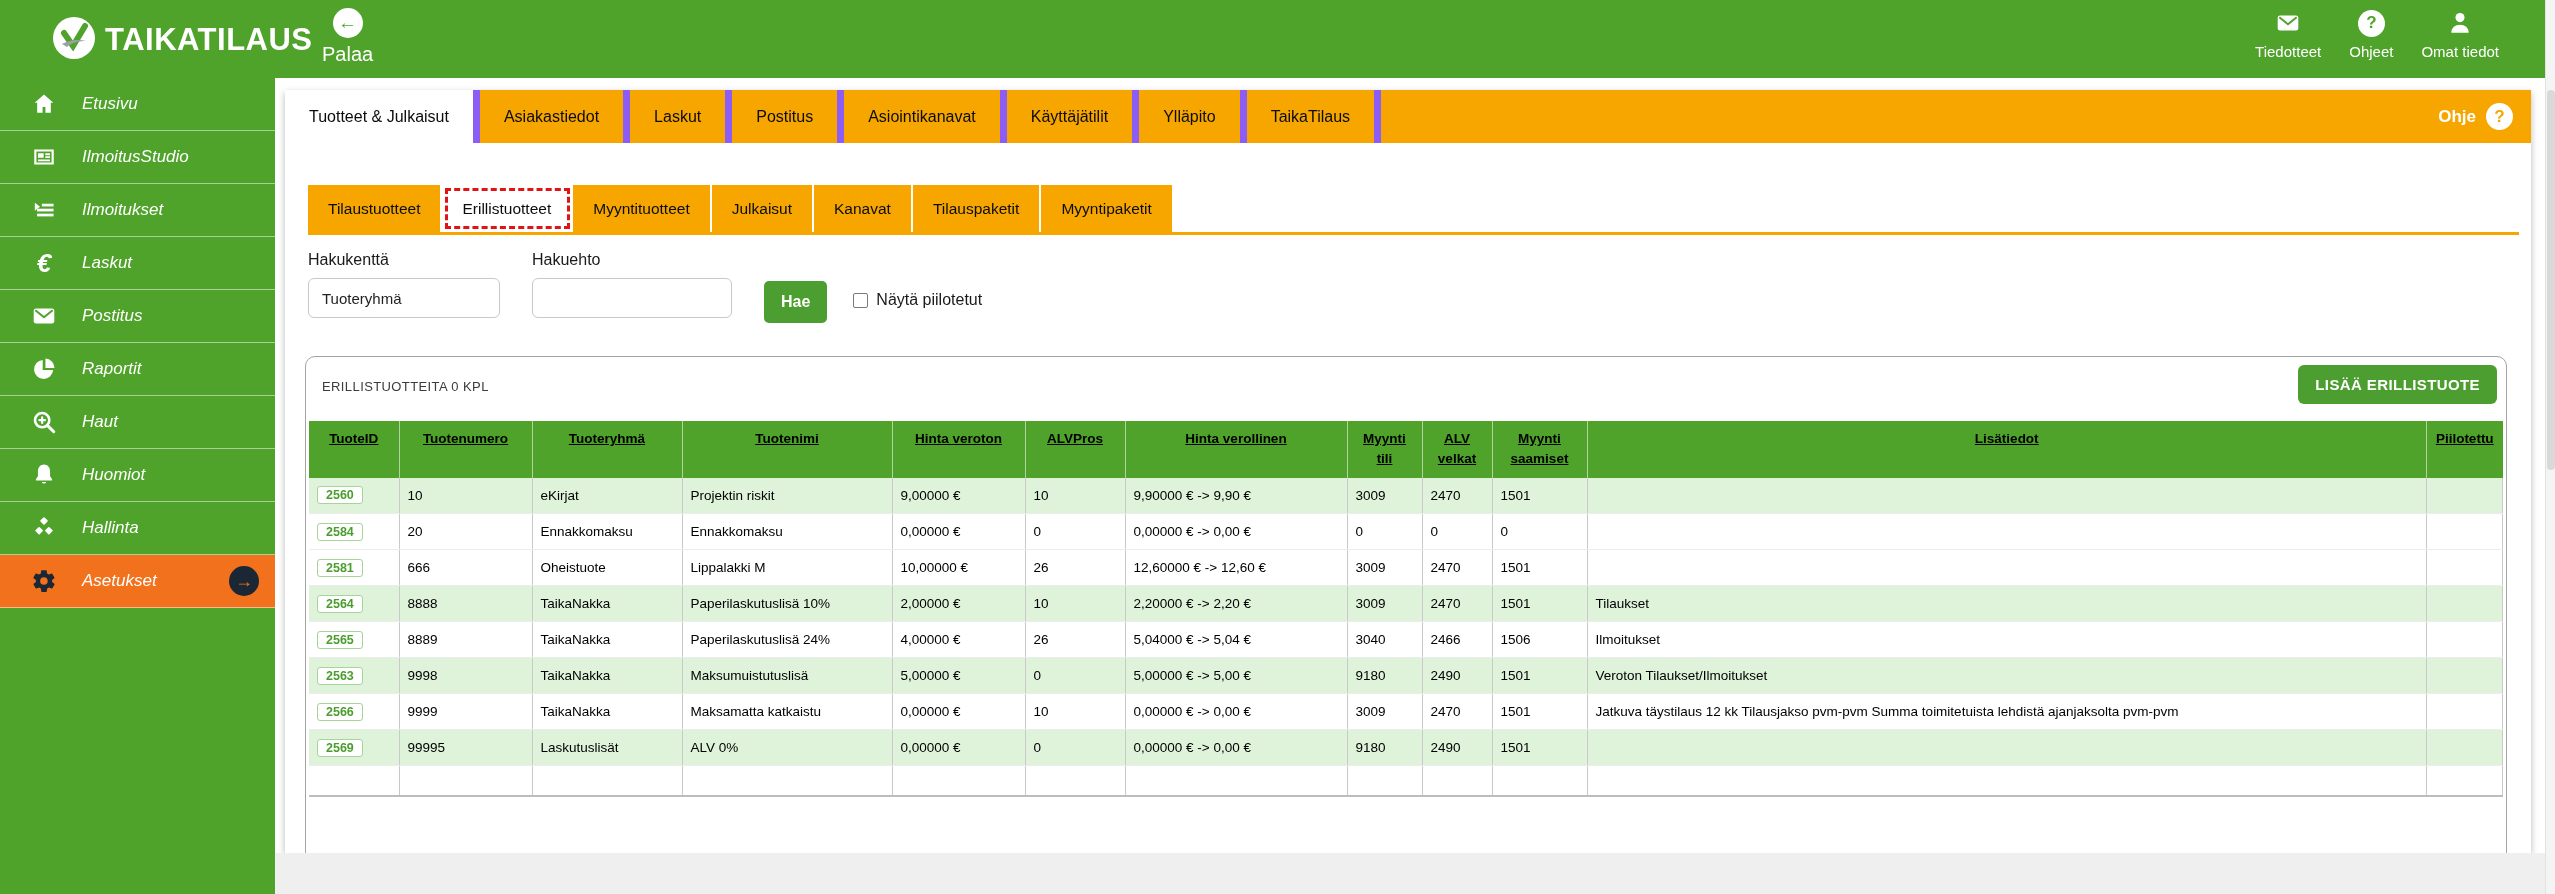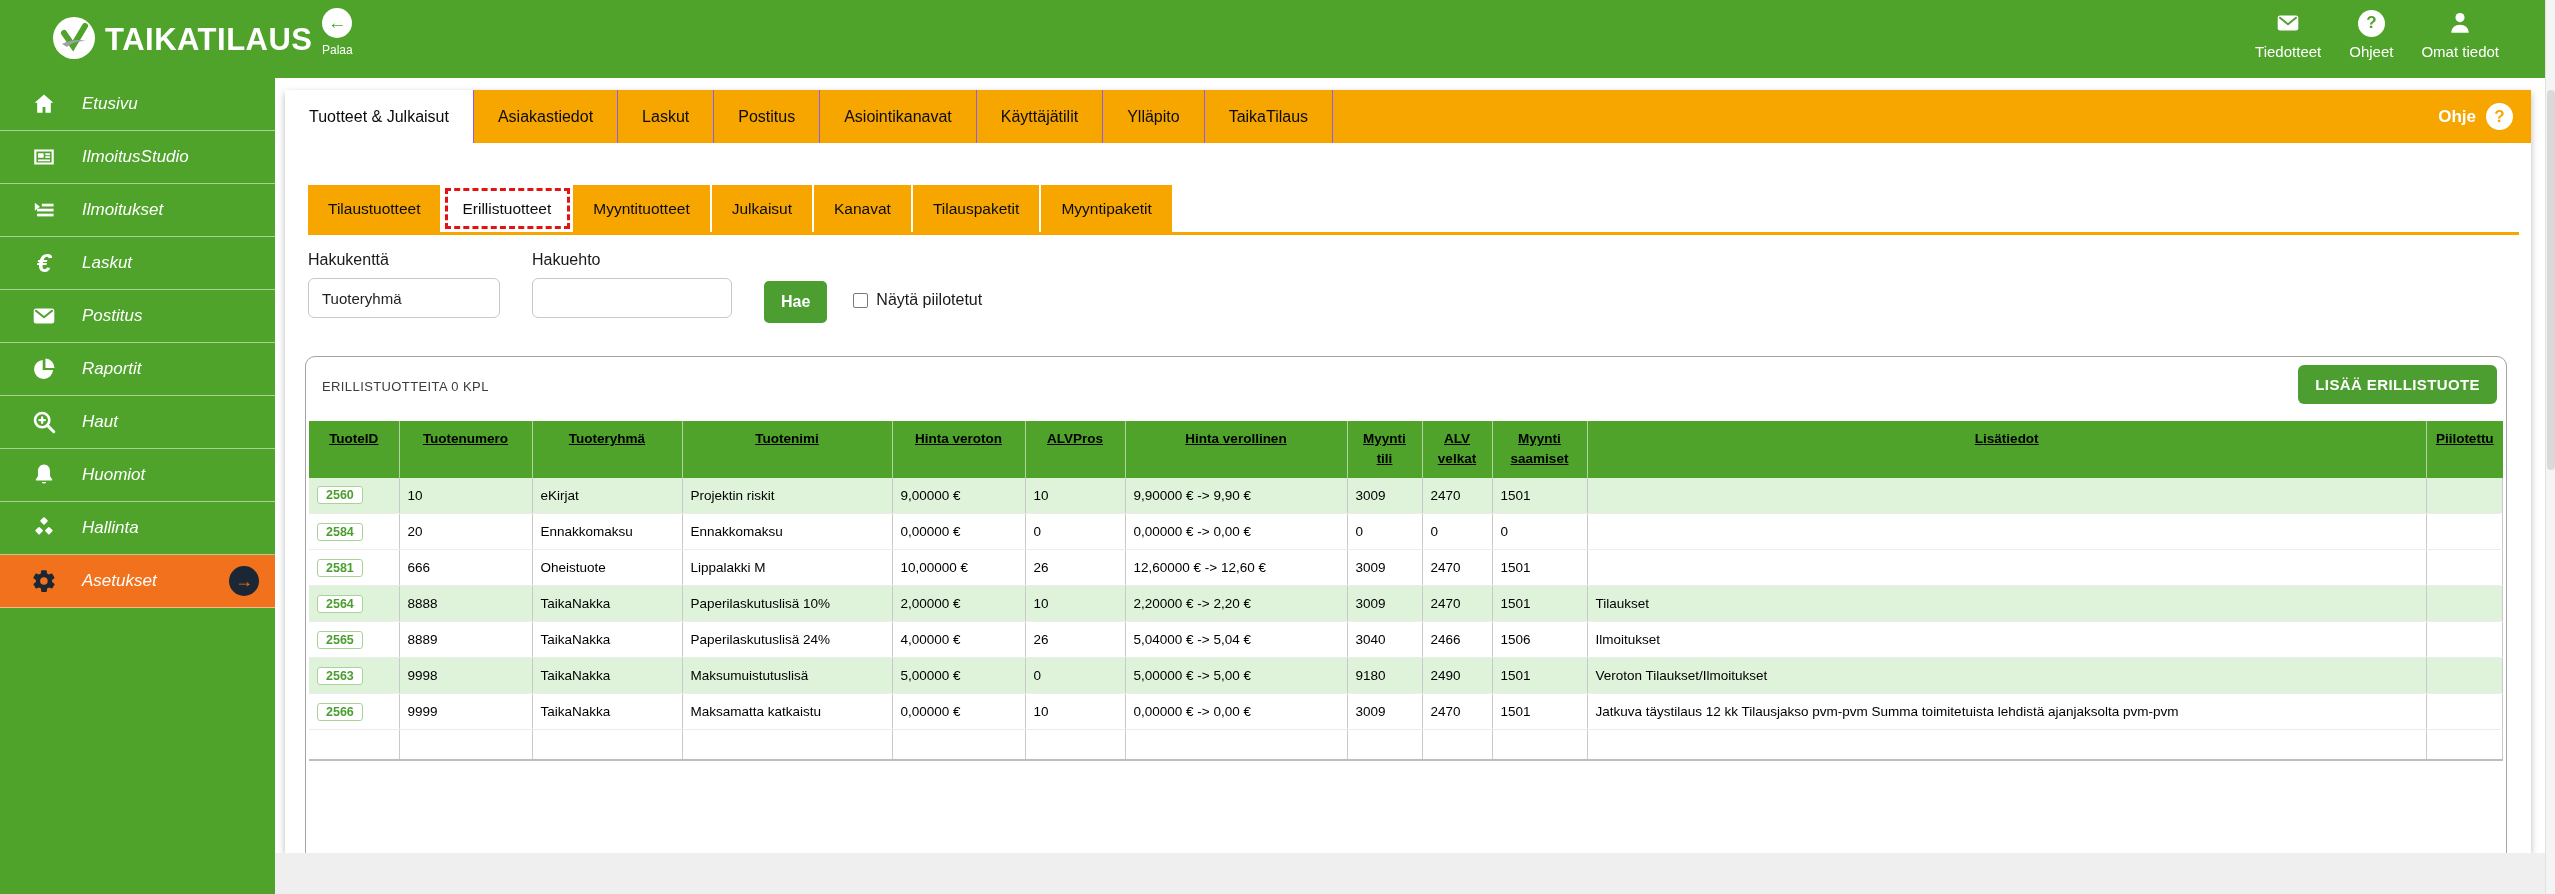--- a/index.html
+++ b/index.html
@@ -15,21 +15,21 @@
   body{background:#fff;font-family:"Liberation Sans",sans-serif;}
   .app{position:relative;width:2555px;height:894px;overflow:hidden;background:#fff;}
 
   
   .topbar{position:absolute;left:0;top:0;width:2555px;height:78px;background:var(--green);}
   .brand{position:absolute;left:52px;top:16px;display:flex;align-items:center;gap:9px;}
   .brand-text{color:#fff;font-size:31px;font-weight:bold;letter-spacing:0.5px;}
   .back{position:absolute;left:322px;top:8px;display:flex;flex-direction:column;align-items:center;gap:5px;cursor:pointer;}
   .circle-arrow{width:30px;height:30px;border-radius:50%;background:#fff;color:var(--green);
     display:flex;align-items:center;justify-content:center;font-size:19px;font-weight:bold;}
-  .back-label{color:#fff;font-size:12px;}
+  .back-label{color:#fff;font-size:20px;}
   .topbar-actions{position:absolute;right:56px;top:9px;display:flex;gap:28px;}
   .top-action{display:flex;flex-direction:column;align-items:center;gap:6px;cursor:pointer;color:#fff;}
   .top-icon{height:28px;display:flex;align-items:center;justify-content:center;color:#fff;}
   .top-icon svg{display:block;}
   .top-label{font-size:15px;color:#fff;}
   .qcircle{width:27px;height:27px;border-radius:50%;background:#fff;display:flex;align-items:center;
     justify-content:center;font-size:17px;font-weight:bold;}
   .green-q{color:var(--green);}
   .orange-q{color:var(--orange);}
 
@@ -48,21 +48,21 @@
   
   .card{position:absolute;left:285px;top:90px;width:2246px;height:763px;background:#fff;
     box-shadow:0 3px 7px rgba(0,0,0,.28);}
   .bottom-gray{position:absolute;left:275px;top:853px;width:2270px;height:41px;background:#efefef;}
   .scroll-strip{position:absolute;right:0;top:0;width:10px;height:894px;background:#f4f4f4;border-left:1px solid #e2e2e2;}
   .scroll-thumb{position:absolute;left:1px;top:90px;width:8px;height:380px;background:#d9d9d9;border-radius:4px;}
 
   
   .main-tabs{display:flex;height:53px;background:var(--orange);align-items:stretch;}
   .tabs-list{display:flex;}
-  .main-tab{padding:0 24px;line-height:53px;font-size:16px;color:#0c0c0c;border-right:1px solid #8b5cf6;
+  .main-tab{padding:0 24px;line-height:53px;font-size:16px;color:#0c0c0c;border-right:7px solid #8b5cf6;
     cursor:pointer;white-space:nowrap;}
   .main-tab.active{background:#fff;}
   .tabs-spacer{flex:1;}
   .ohje{display:flex;align-items:center;gap:10px;padding-right:18px;color:#fff;font-weight:bold;
     font-size:17px;cursor:pointer;}
 
   
   .sub-tabs{display:flex;margin:42px 12px 0 23px;border-bottom:3px solid var(--orange);}
   .sub-tab{height:47px;line-height:47px;padding:0 20px;background:var(--orange);color:#0c0c0c;
     font-size:15.5px;border-right:2px solid #fff;cursor:pointer;white-space:nowrap;}
@@ -419,20 +419,34 @@
               <td>Maksamatta katkaistu</td>
               <td>0,00000 €</td>
               <td>10</td>
               <td>0,00000 € -&gt; 0,00 €</td>
               <td>3009</td>
               <td>2470</td>
               <td>1501</td>
               <td>Jatkuva täystilaus 12 kk Tilausjakso pvm-pvm Summa toimitetuista lehdistä ajanjaksolta pvm-pvm</td>
               <td></td>
             </tr>
+            <tr class="row striped">
+              <td><a class="id-btn">2569</a></td>
+              <td>99995</td>
+              <td>Laskutuslisät</td>
+              <td>ALV 0%</td>
+              <td>0,00000 €</td>
+              <td>0</td>
+              <td>0,00000 € -&gt; 0,00 €</td>
+              <td>9180</td>
+              <td>2490</td>
+              <td>1501</td>
+              <td></td>
+              <td></td>
+            </tr>
             <tr class="empty-row">
               <td></td>
               <td></td>
               <td></td>
               <td></td>
               <td></td>
               <td></td>
               <td></td>
               <td></td>
               <td></td>

